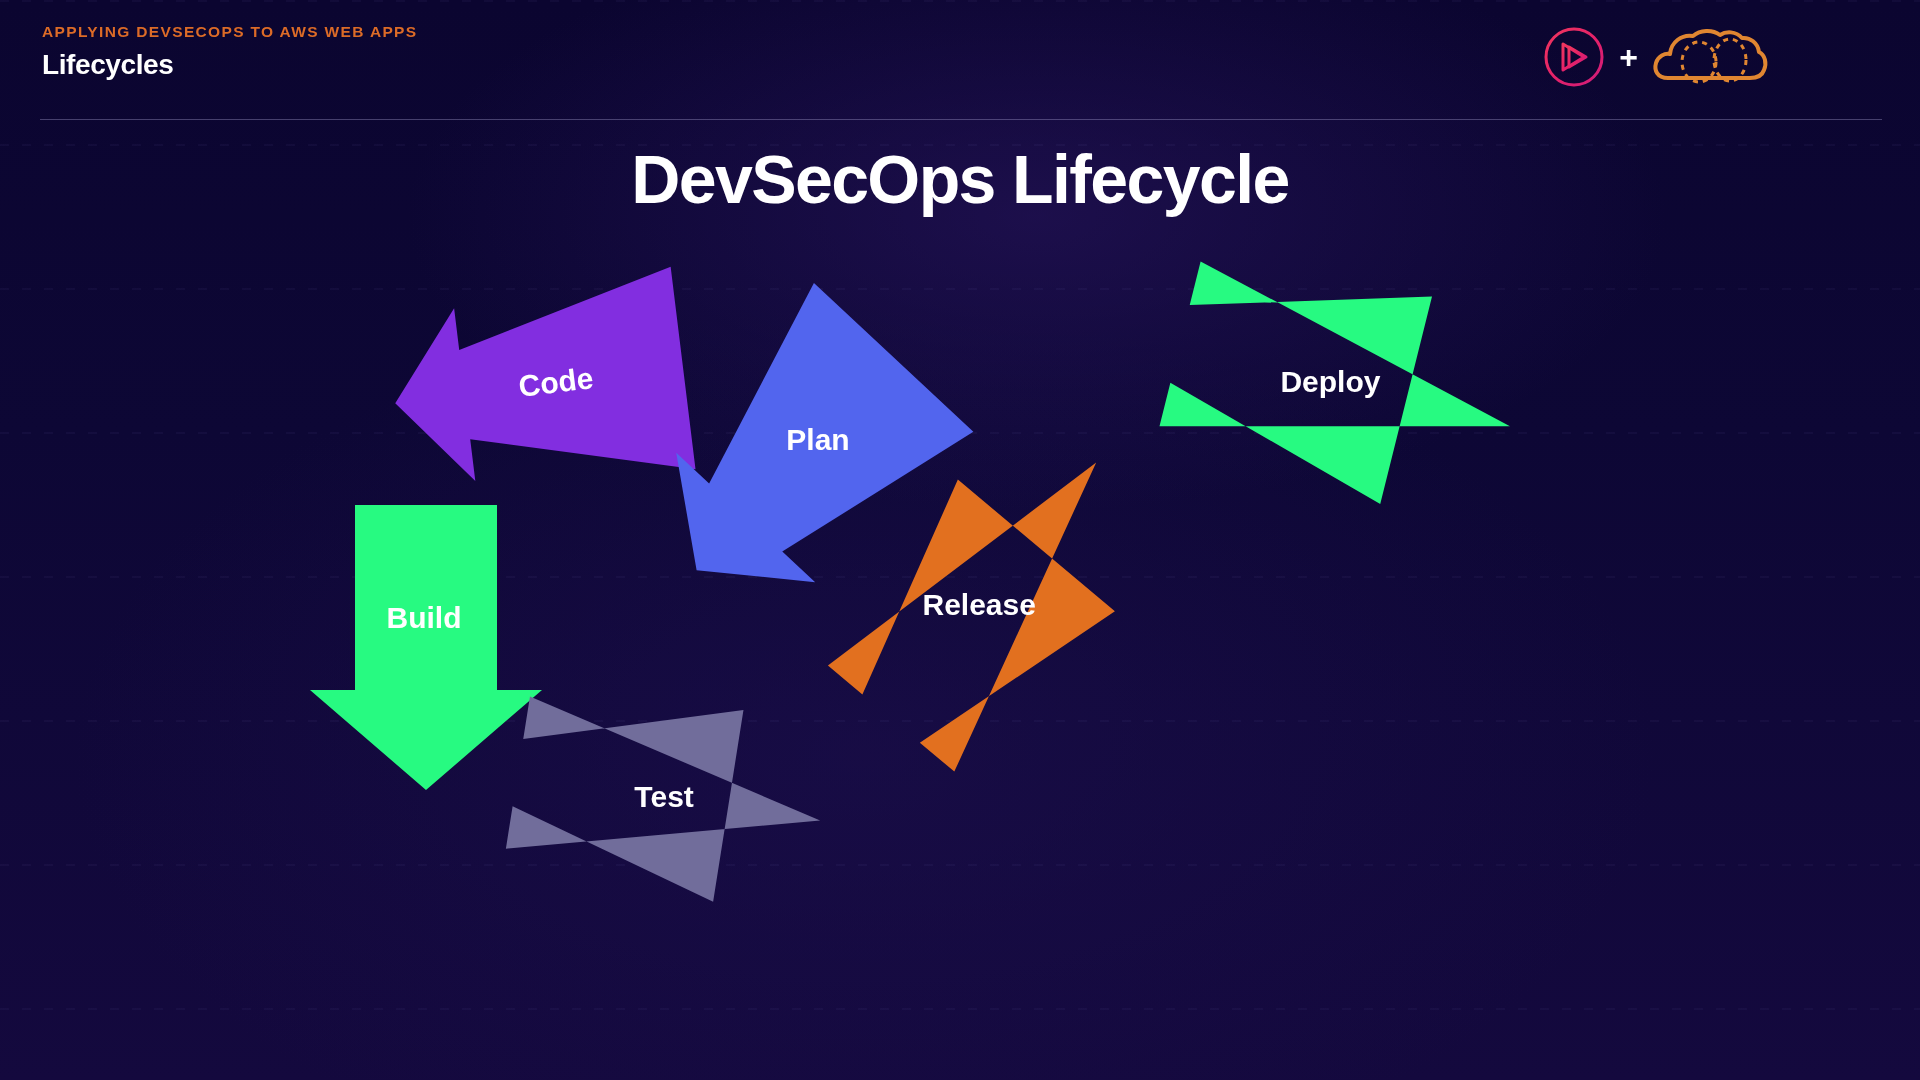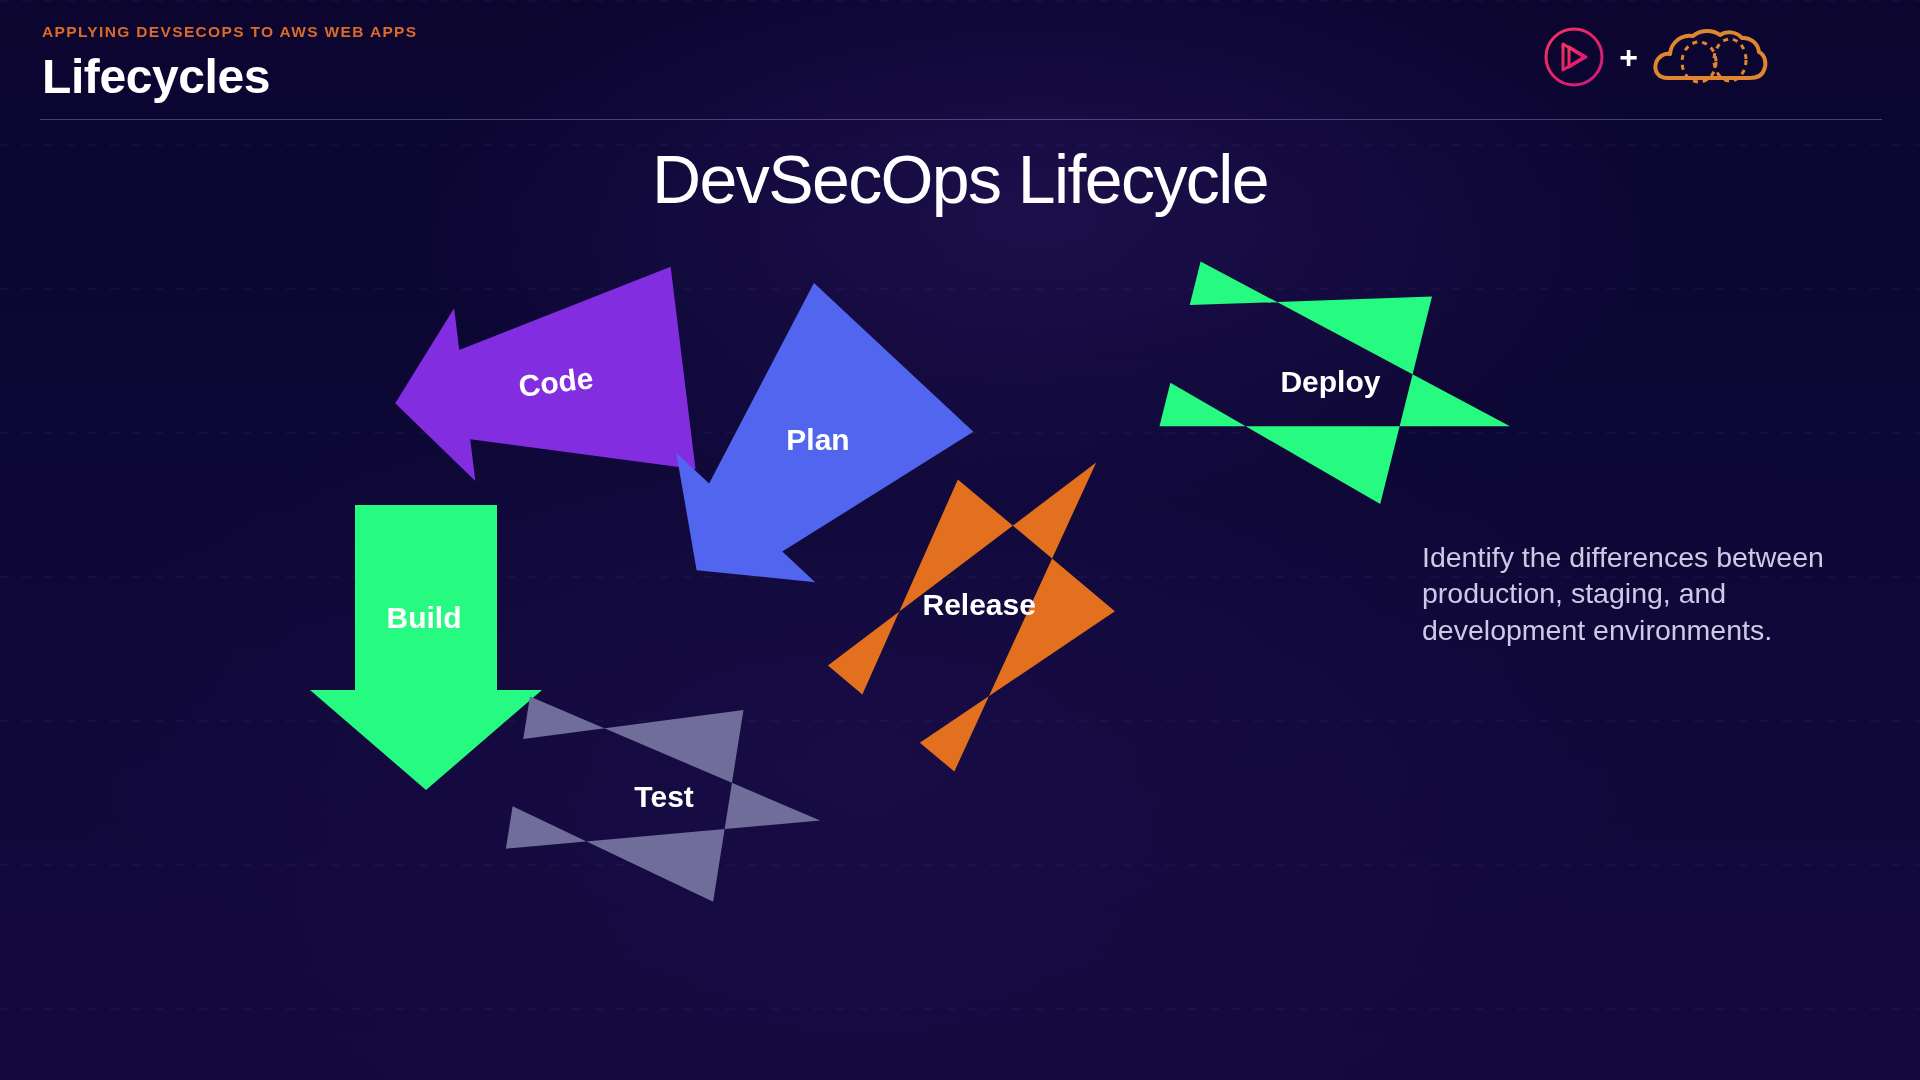--- a/index.html
+++ b/index.html
@@ -67,21 +67,21 @@
     left: 42px; top: 23px;
     font-size: 15.5px;
     font-weight: bold;
     letter-spacing: 1.35px;
     color: #dc6b27;
     white-space: nowrap;
   }
   #slide-name {
     position: absolute;
     left: 42px; top: 49px;
-    font-size: 48px;
+    font-size: 28px;
     font-weight: bold;
     letter-spacing: -0.4px;
     color: #ffffff;
     white-space: nowrap;
   }
   #header-rule {
     position: absolute;
     left: 40px; top: 119px;
     width: 1842px; height: 1px;
     background: rgba(186,180,225,0.34);
@@ -104,21 +104,21 @@
     padding-bottom: 4px;
   }
 
   
   #main-title {
     position: absolute;
     left: 0; top: 140px;
     width: 1920px;
     text-align: center;
     font-size: 68px;
-    font-weight: normal;
+    font-weight: bold;
     letter-spacing: -1.6px;
     color: #ffffff;
   }
 
   
   #diagram {
     position: absolute;
     left: 0; top: 0;
     width: 1920px; height: 1080px;
     pointer-events: none;
@@ -221,15 +221,14 @@
       </g>
 
       <g transform="rotate(14 1345 385)">
         <path d="M1175 300 L1175 345 L1408 278 L1408 492 L1175 425 L1175 470 L1515 385 Z" fill="#27fa81"></path>
         <text class="arrow-label" x="1330" y="396" text-anchor="middle" transform="rotate(-14 1330 385)">Deploy</text>
       </g>
 
     </svg>
   </div>
 
-  <div id="callout">Identify the differences between production, staging, and development environments.</div>
 
 </div>
 
 </body></html>

